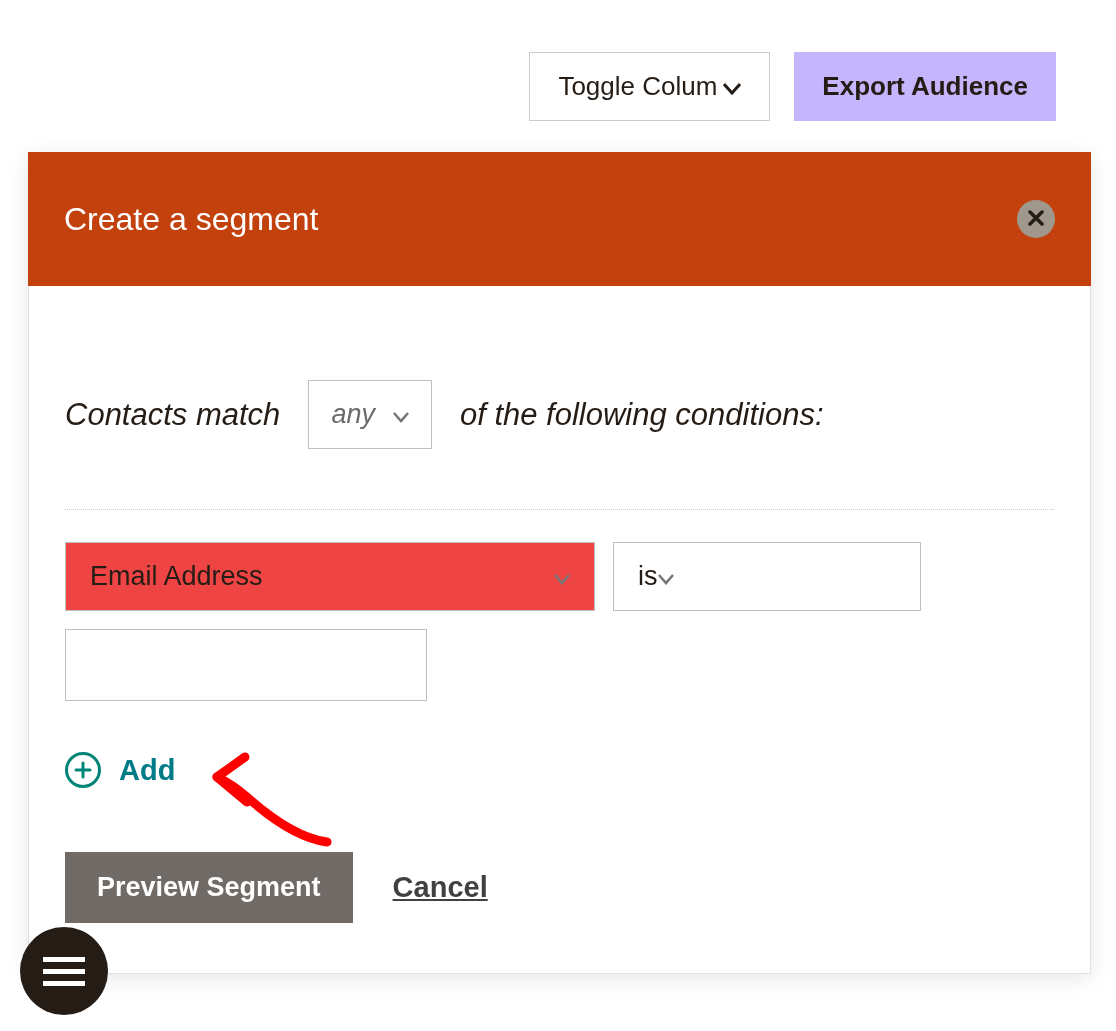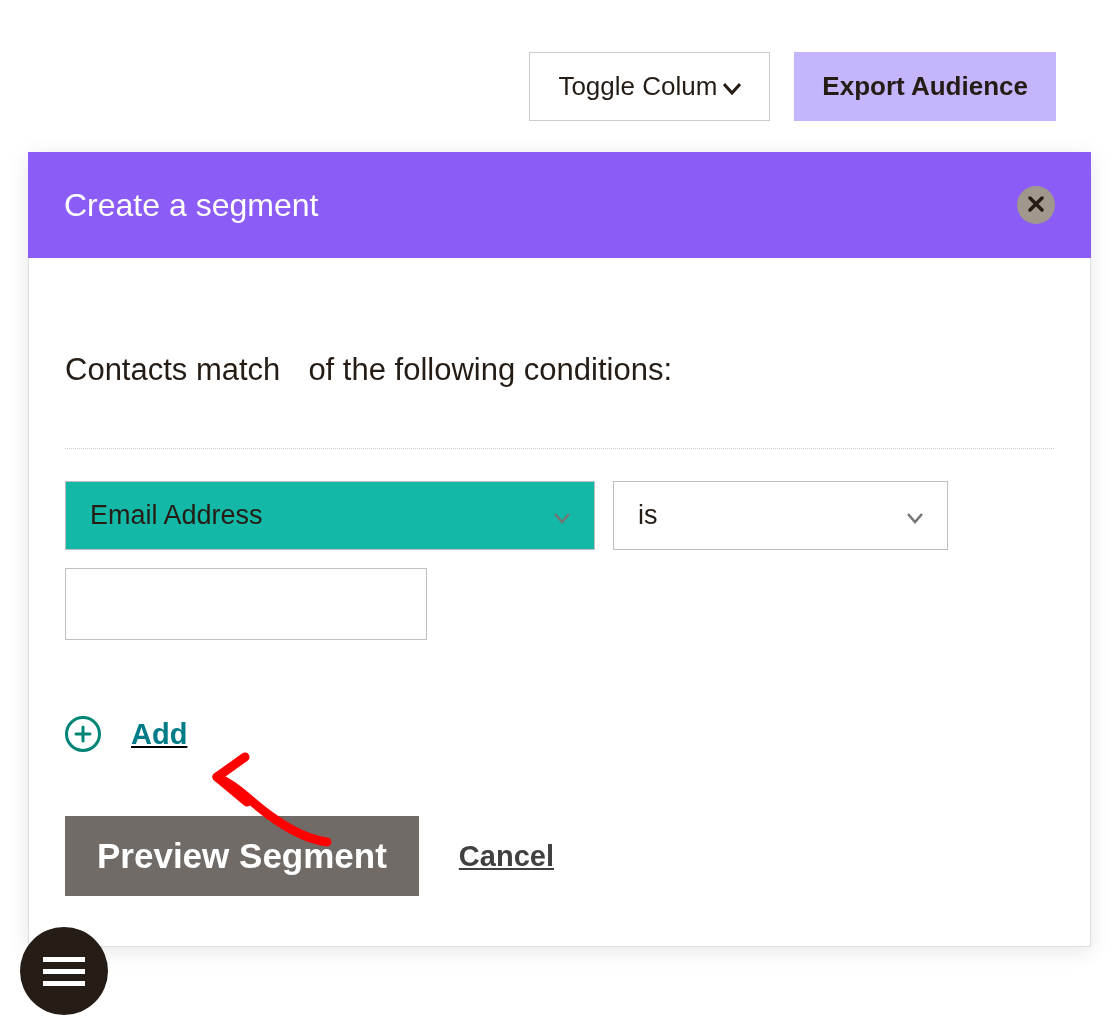--- a/index.html
+++ b/index.html
@@ -43,22 +43,22 @@
     }
     .modal {
       position: absolute;
       top: 152px;
       left: 28px;
       right: 25px;
       background: #ffffff;
       box-shadow: 0 4px 20px rgba(0,0,0,0.1);
     }
     .modal-header {
-      background: #8b5cf6;
-      padding: 34px 36px;
+      background: #c2410c;
+      padding: 48px 36px;
       display: flex;
       justify-content: space-between;
       align-items: center;
     }
     .modal-title {
       color: #ffffff;
       font-size: 32px;
       font-weight: 400;
     }
     .close-btn {
@@ -78,20 +78,21 @@
     .modal-body {
       padding: 94px 36px 50px 36px;
       border: 1px solid #e0e0e0;
       border-top: none;
     }
     .match-row {
       display: flex;
       align-items: center;
       gap: 28px;
       margin-bottom: 60px;
+      font-style: italic;
     }
     .match-text {
       font-size: 31px;
       color: #241c15;
     }
     .select-any {
       border: 1px solid #bfbfbf;
       padding: 18px 22px;
       font-size: 27px;
       color: #6b6b6b;
@@ -112,51 +113,49 @@
     }
     .select-field {
       flex: 1;
       border: 1px solid #bfbfbf;
       padding: 18px 24px;
       font-size: 27px;
       color: #241c15;
       display: flex;
       align-items: flex-end;
       justify-content: space-between;
-      background: #14b8a6;
+      background: #ef4444;
       cursor: pointer;
       max-width: 530px;
     }
     .select-operator {
       border: 1px solid #bfbfbf;
       padding: 18px 24px;
       font-size: 27px;
       color: #241c15;
       display: flex;
       align-items: center;
-      justify-content: space-between;
-      background: #ffffff;
-      cursor: pointer;
-      width: 335px;
+      background: #ffffff;
+      cursor: pointer;
+      width: 308px;
     }
     .text-input {
       border: 1px solid #bfbfbf;
       padding: 18px 24px;
       font-size: 27px;
       width: 362px;
       height: 72px;
       background: #ffffff;
     }
     .add-row {
       display: flex;
       align-items: center;
-      gap: 30px;
-      margin-top: 76px;
-      cursor: pointer;
-      text-decoration: underline;
+      gap: 18px;
+      margin-top: 51px;
+      cursor: pointer;
     }
     .plus-circle {
       width: 36px;
       height: 36px;
       border: 3px solid #008577;
       border-radius: 50%;
       display: flex;
       align-items: center;
       justify-content: center;
       color: #008577;
@@ -169,21 +168,21 @@
     .action-row {
       display: flex;
       align-items: center;
       gap: 40px;
       margin-top: 64px;
     }
     .preview-btn {
       background: #716b67;
       border: none;
       padding: 20px 32px;
-      font-size: 35px;
+      font-size: 27px;
       font-weight: 600;
       color: #ffffff;
       cursor: pointer;
     }
     .cancel-link {
       font-size: 29px;
       font-weight: 600;
       color: #404040;
       text-decoration: underline;
       cursor: pointer;
@@ -240,20 +239,28 @@
       <span>
         <svg width="16" height="16" viewBox="0 0 16 16">
             <path d="M2 2 L14 14 M14 2 L2 14" stroke="#241c15" stroke-width="3.5" stroke-linecap="round"></path>
           </svg>
       </span>
     </button>
   </div>
   <div class="modal-body">
     <div class="match-row">
       <span class="match-text">Contacts match</span>
+      <div class="select-any">
+        <span>any</span>
+        <span class="chevron-icon">
+          <svg width="16" height="11" viewBox="0 0 16 11">
+              <path d="M1 1 L8 9 L15 1" stroke="#757575" stroke-width="2.5" fill="none"></path>
+            </svg>
+        </span>
+      </div>
       <span class="match-text">of the following conditions:</span>
     </div>
 
     <div class="divider"></div>
 
     <div class="condition-row">
       <div class="select-field">
         <span>Email Address</span>
         <span class="chevron-icon">
           <svg width="16" height="11" viewBox="0 0 16 11">

